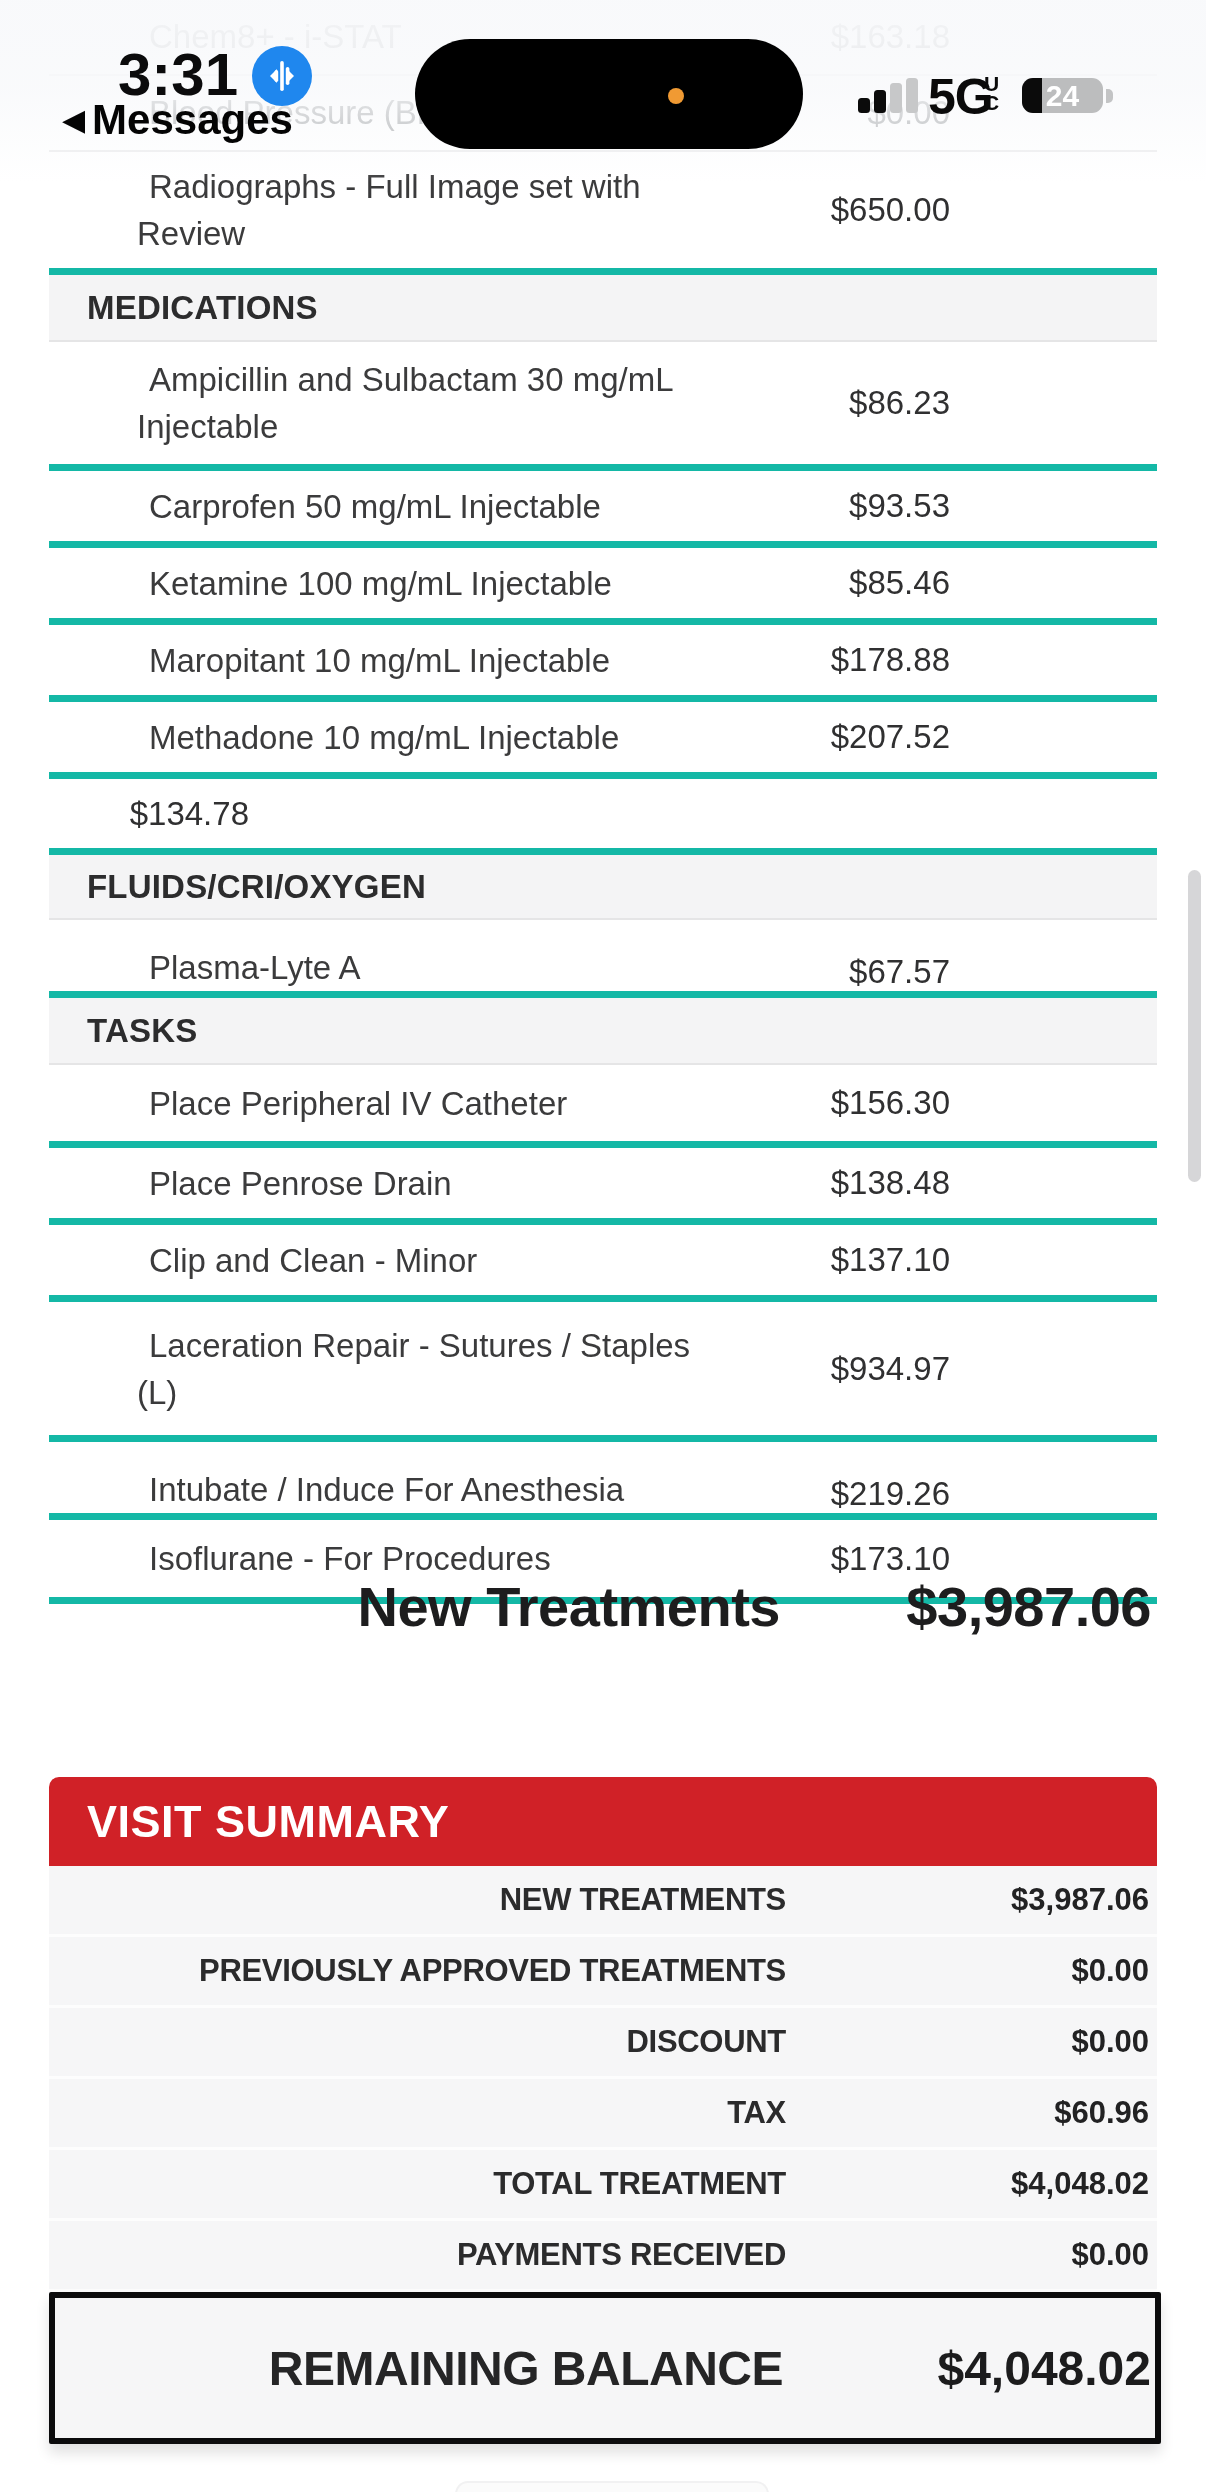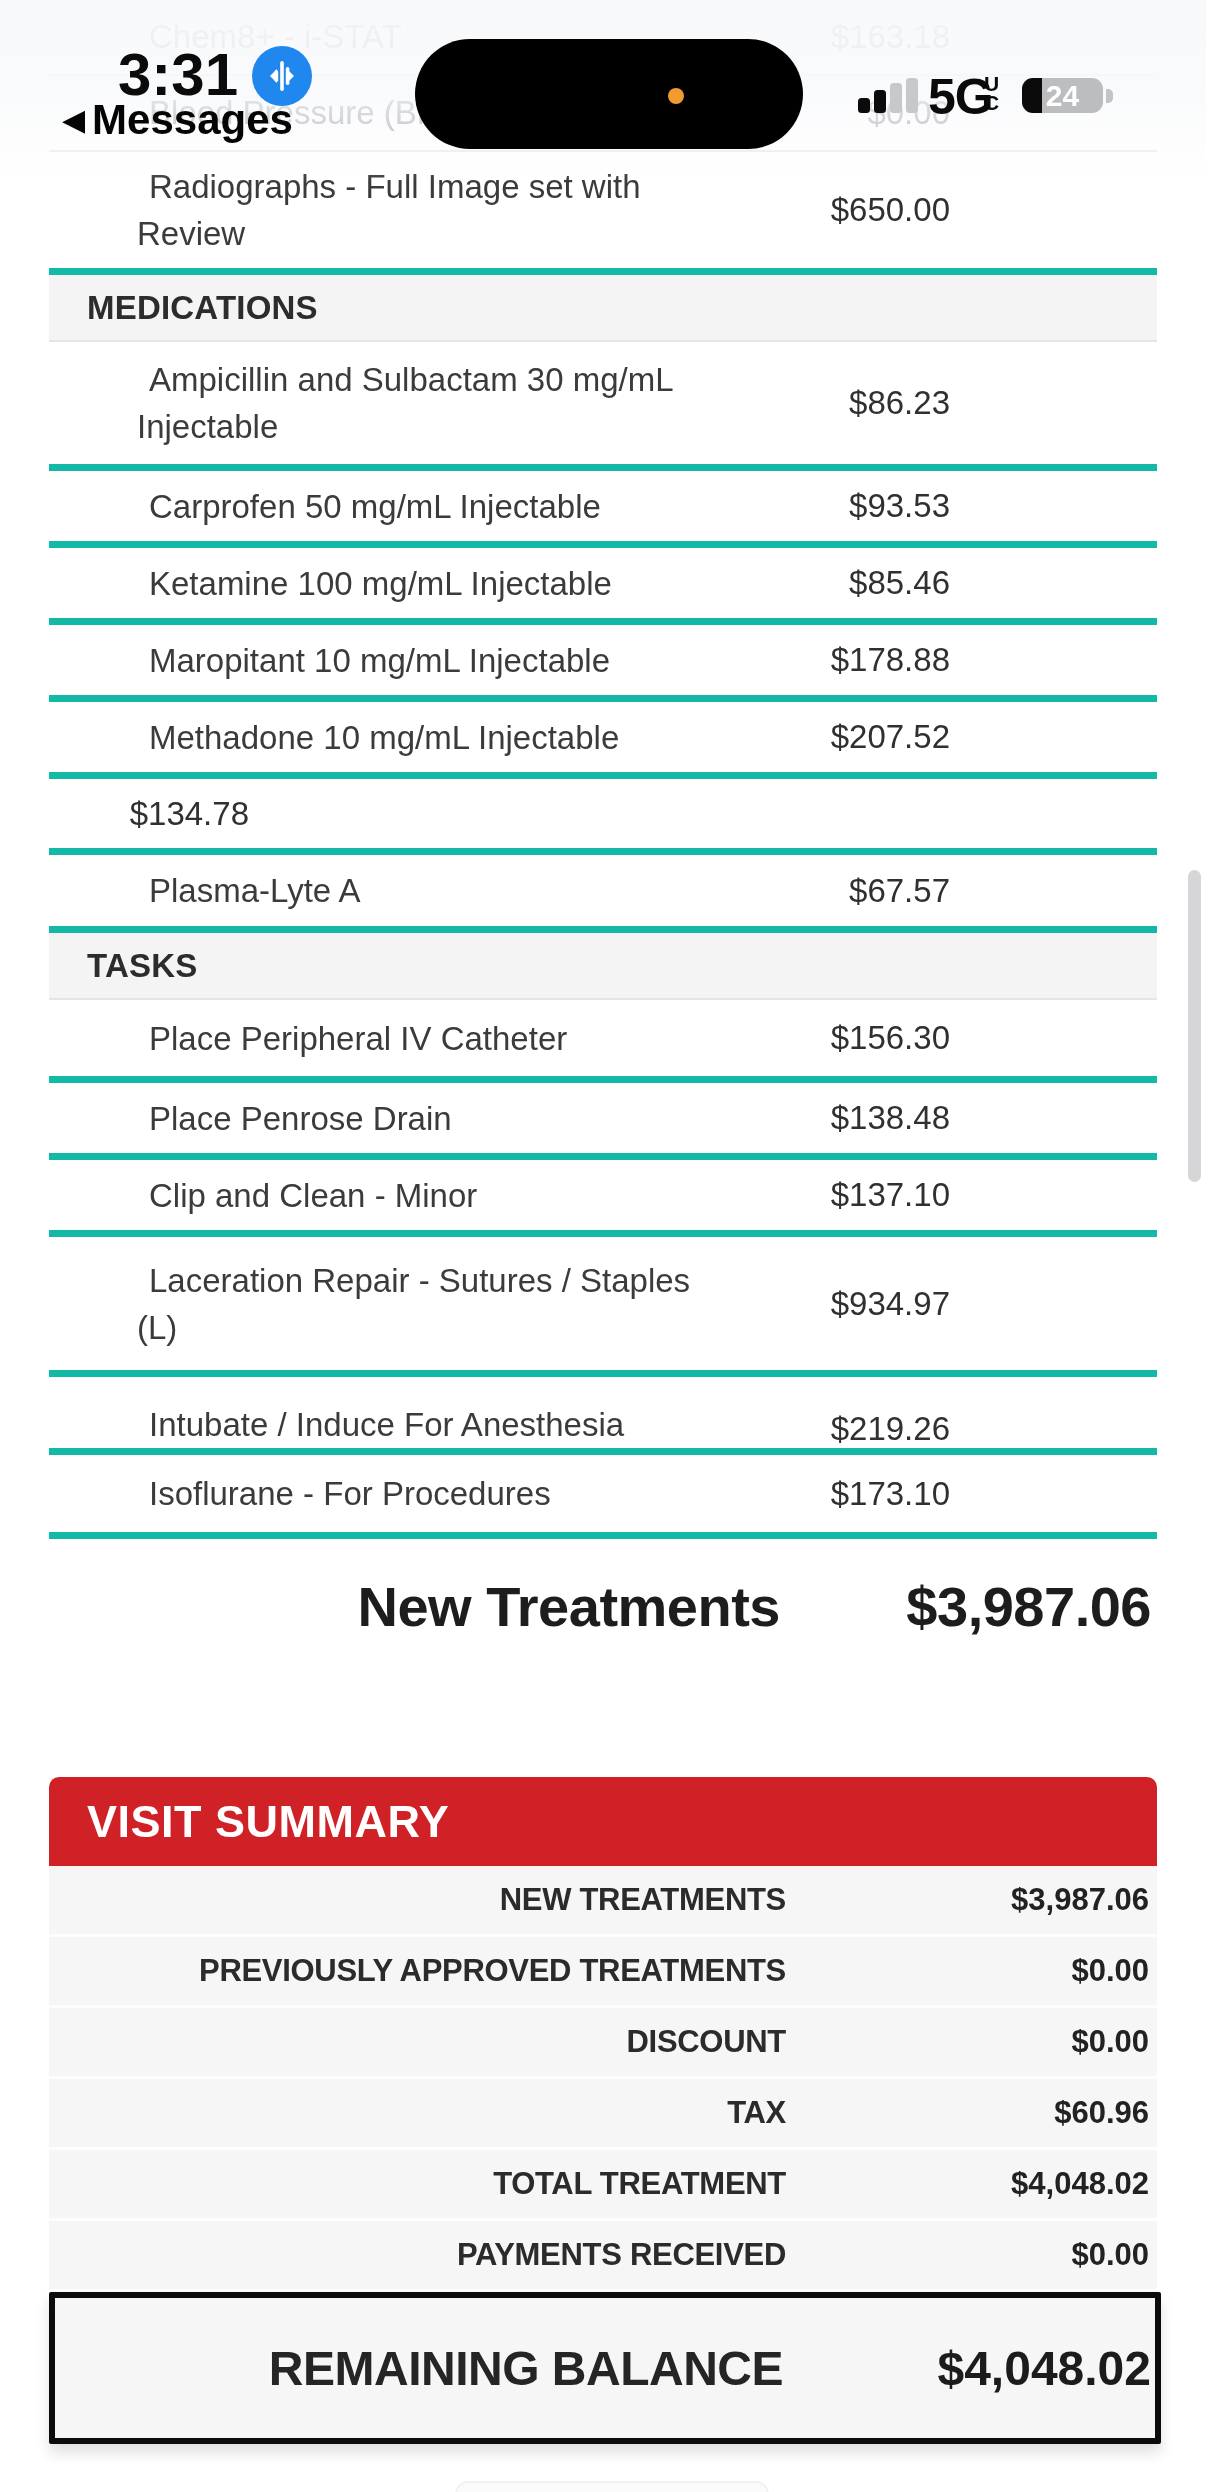--- a/index.html
+++ b/index.html
@@ -226,21 +226,24 @@
       </div>
       <div class="row-item" style="height: 70px;">
         <div class="lbl">
           <div>Methadone 10 mg/mL Injectable</div>
         </div>
         <div class="prc">$207.52</div>
       </div>
       <div class="row-item" style="height: 69px;">
         <div class="prc">$134.78</div>
       </div>
-      <div class="row-item" style="height: 71px;">
+      <div class="row-section" style="height: 63px;">
+        <span>FLUIDS/CRI/OXYGEN</span>
+      </div>
+      <div class="row-item" style="height: 71px; align-items: flex-end;">
         <div class="lbl">
           <div>Plasma-Lyte A</div>
         </div>
         <div class="prc">$67.57</div>
       </div>
       <div class="row-section" style="height: 65px;">
         <span>TASKS</span>
       </div>
       <div class="row-item" style="height: 76px;">
         <div class="lbl">

